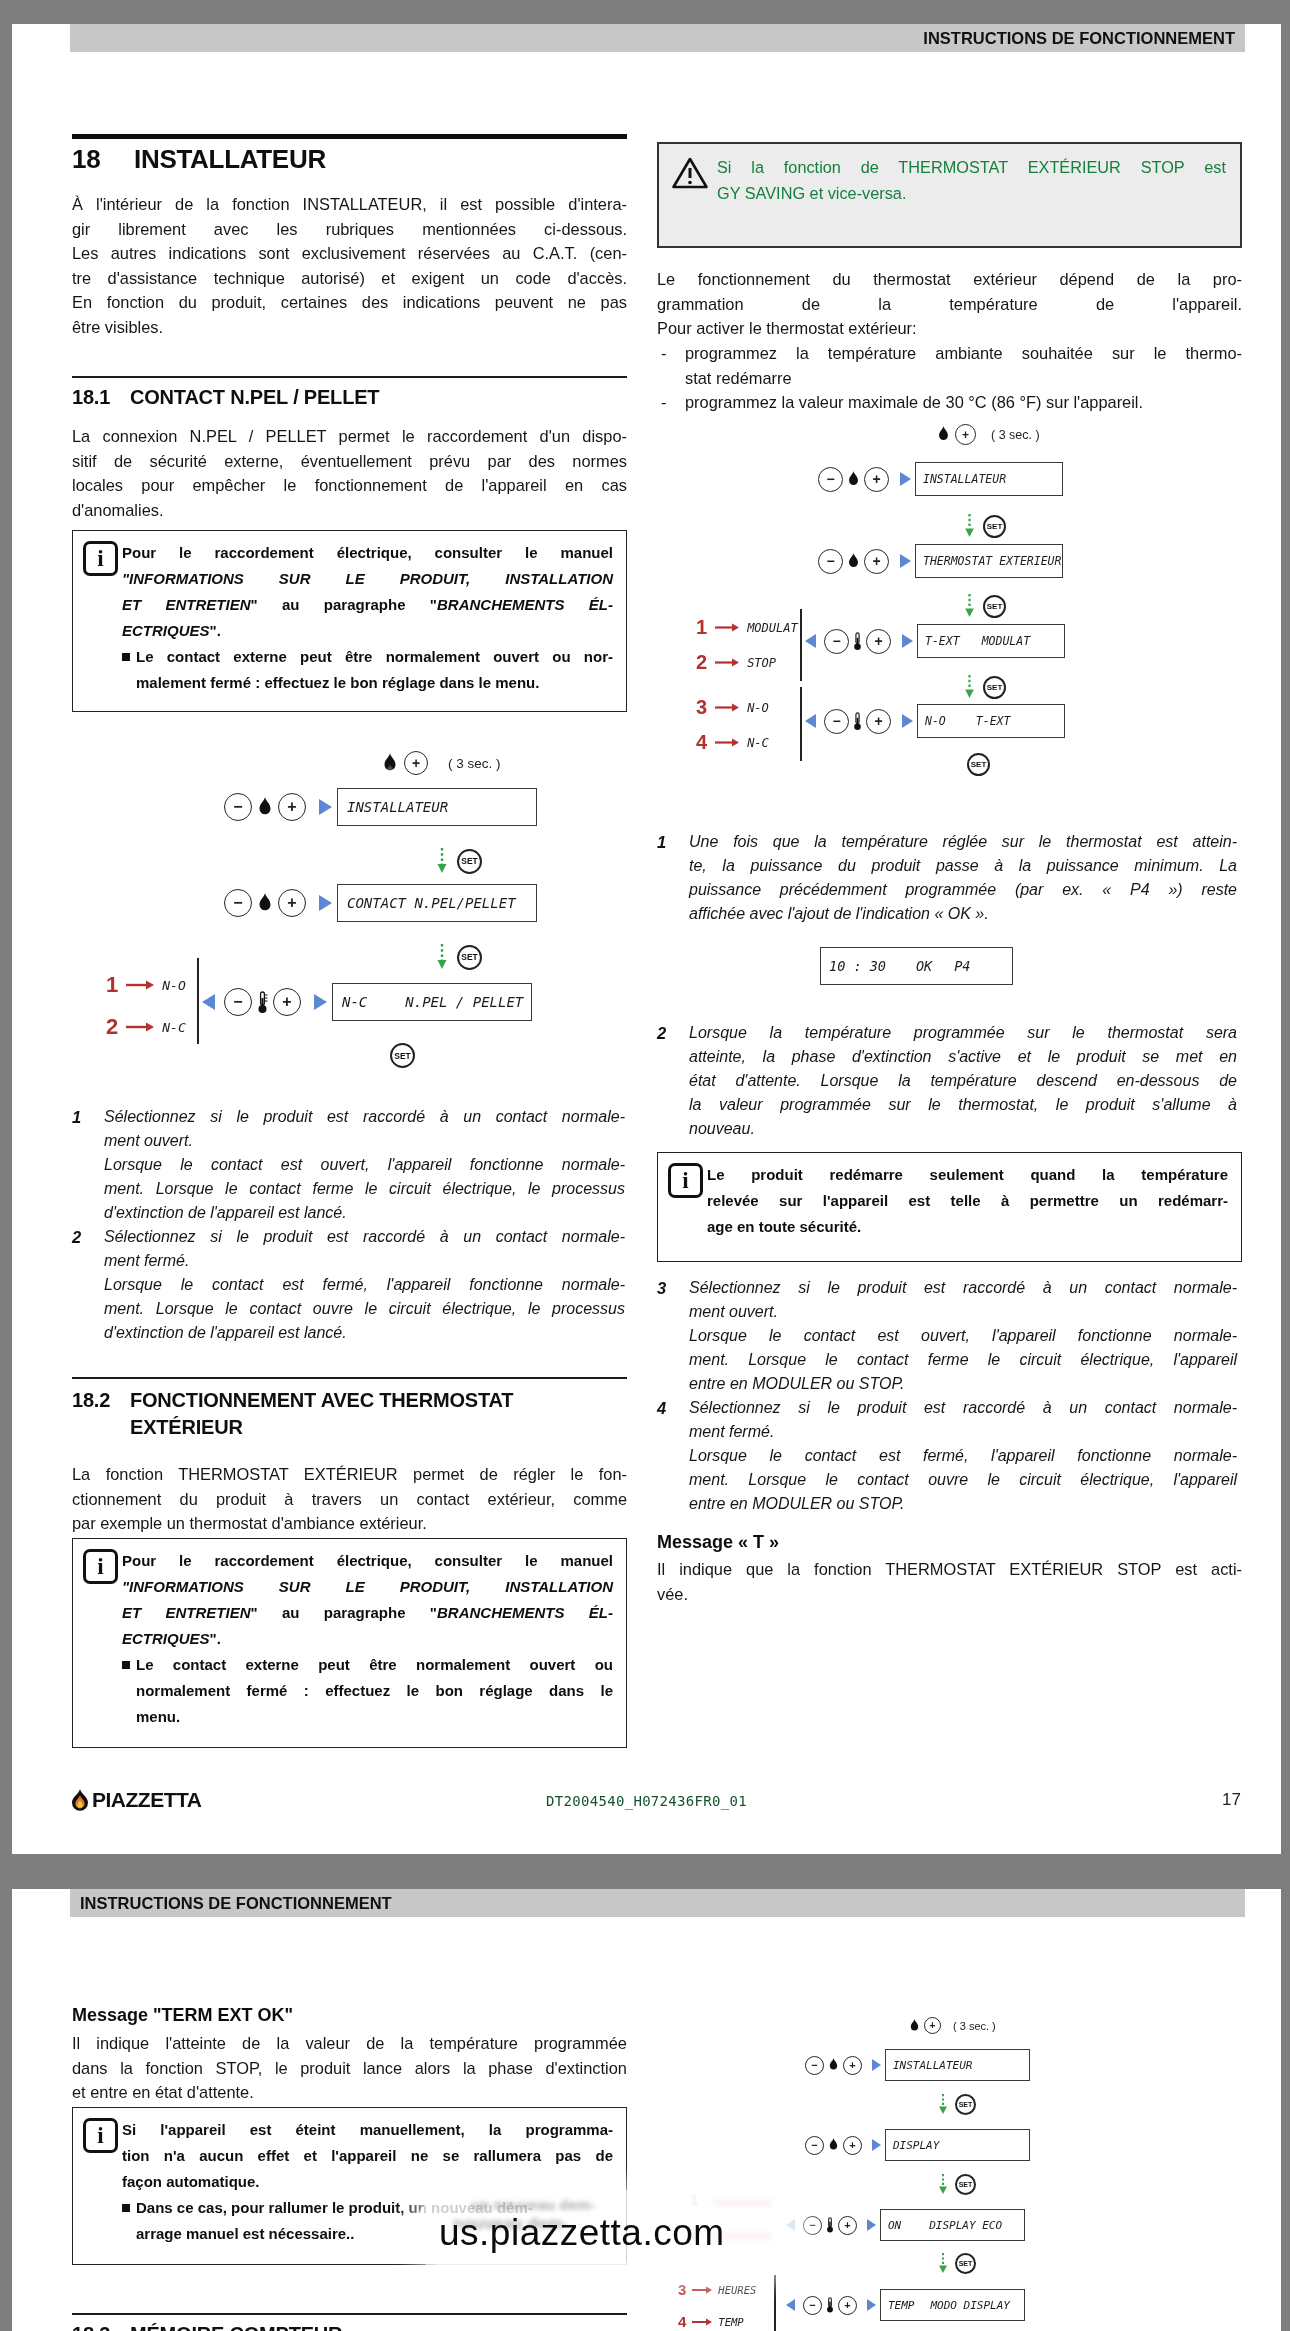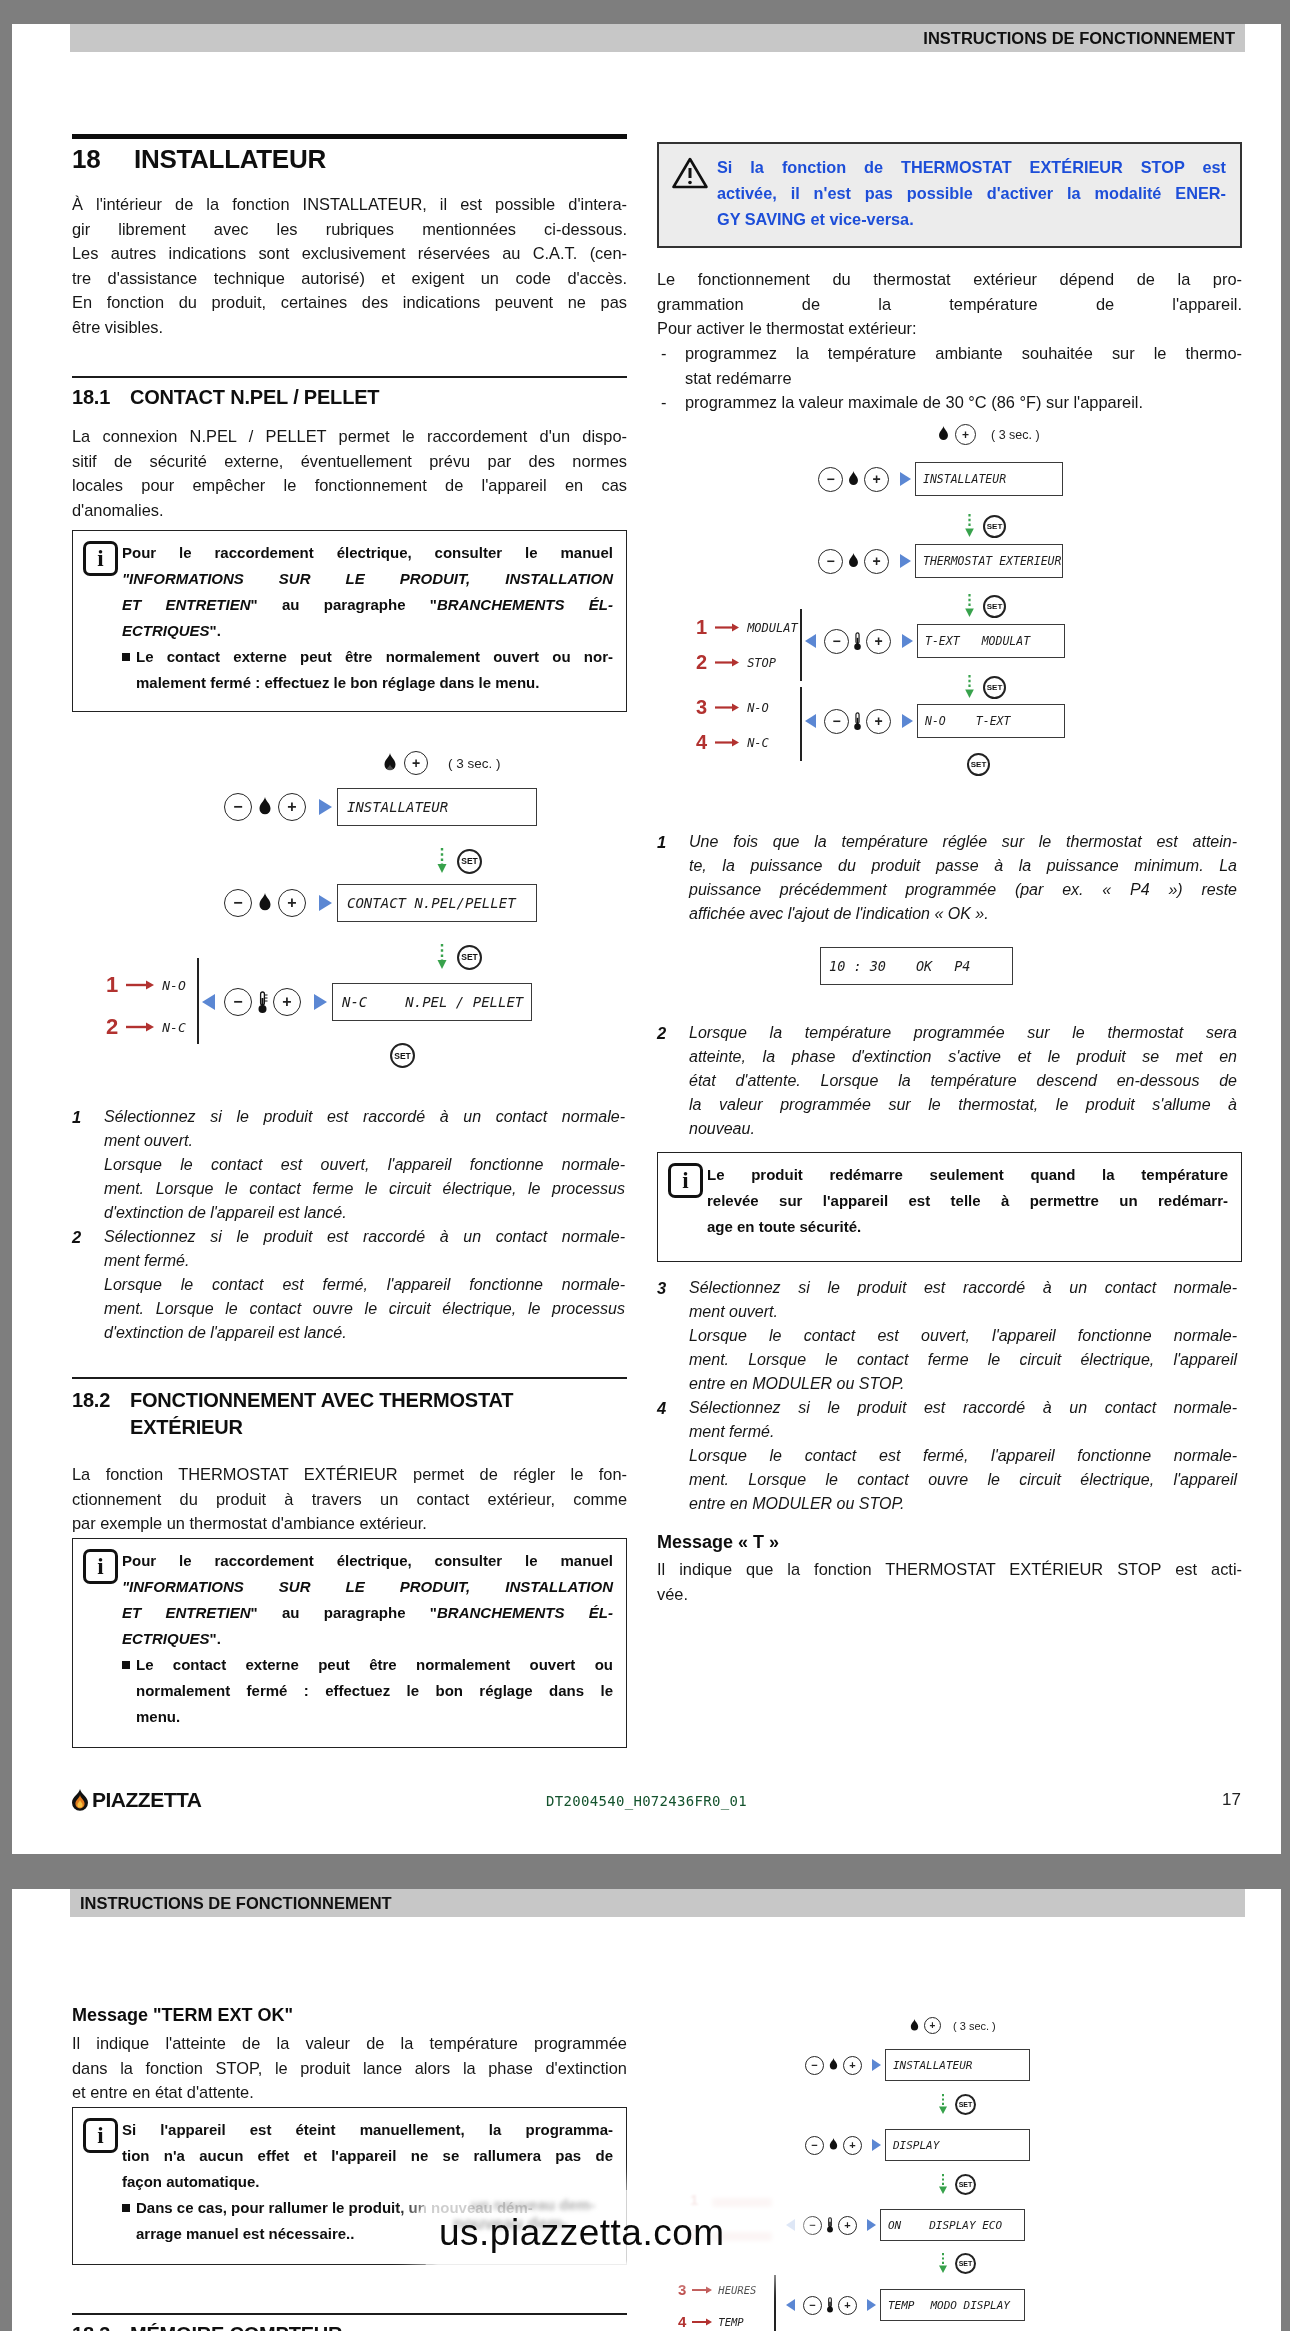--- a/index.html
+++ b/index.html
@@ -23,21 +23,21 @@
   .item{position:absolute;}
   .item .inum{position:absolute;left:0;top:0;font-weight:bold;font-style:italic;font-size:16.5px;line-height:24px;color:#111;}
   .item .ilines{margin-left:32px;width:521px;font-style:italic;font-size:16px;line-height:24px;color:#161616;}
   .item.rcol .ilines{width:548px;}
   .ibox{position:absolute;border:1.8px solid #222;background:#fff;box-sizing:border-box;}
   .iicon{position:absolute;left:10px;top:10px;width:29px;height:29px;border:3px solid #111;border-radius:7px;display:flex;align-items:center;justify-content:center;font-family:"Liberation Serif",serif;font-weight:bold;font-size:23px;color:#111;}
   .itext{position:absolute;left:49px;top:9px;right:13px;font-weight:bold;font-size:15px;line-height:26px;color:#0e0e0e;}
   .itext .ln{position:relative;}
   .bmark{position:absolute;left:-14px;top:9px;width:8px;height:8px;background:#111;}
   .wbox{position:absolute;border:2px solid #333;background:#ececec;box-sizing:border-box;}
-  .wtext{position:absolute;left:58px;top:10px;right:14px;font-weight:bold;font-size:16.3px;line-height:26px;color:#1d4ed8;}
+  .wtext{position:absolute;left:58px;top:10px;right:14px;font-weight:normal;font-size:16.3px;line-height:26px;color:#15803d;}
   .dgrow{position:absolute;display:flex;align-items:center;}
   .cbtn{border:1.7px solid #262626;border-radius:50%;background:#fff;display:flex;align-items:center;justify-content:center;font-weight:bold;color:#222;box-sizing:border-box;flex:0 0 auto;}
   .lcd{border:1.8px solid #3a3a3a;background:#fff;display:flex;align-items:center;font-family:"DejaVu Sans Mono",monospace;font-style:italic;color:#1d1d1d;box-sizing:border-box;flex:0 0 auto;}
   .tri-r{width:0;height:0;flex:0 0 auto;}
   .tri-l{width:0;height:0;flex:0 0 auto;}
   .setc{border-radius:50%;border:2px solid #222;background:#fff;display:flex;align-items:center;justify-content:center;font-weight:bold;color:#111;box-sizing:border-box;flex:0 0 auto;}
   .setconn{position:absolute;display:flex;align-items:center;gap:9px;}
   .opt{position:absolute;display:flex;align-items:center;gap:8px;}
   .opt .onum{font-weight:bold;color:#b23230;}
   .opt .olbl{font-family:"DejaVu Sans Mono",monospace;font-style:italic;color:#222;}
@@ -297,21 +297,20 @@
   <div class="wbox" style="left:645px;top:118px;width:585px;height:106px;">
     <span style="position:absolute;left:12px;top:12px;">
       <svg width="38" height="34" viewBox="0 0 38 34">
           <path d="M19 3 L35.5 31 L2.5 31 Z" fill="none" stroke="#111" stroke-width="2.6" stroke-linejoin="round"></path>
           <line x1="19" y1="12" x2="19" y2="22" stroke="#111" stroke-width="3"></line>
           <circle cx="19" cy="26.5" r="1.8" fill="#111"></circle>
         </svg>
     </span>
     <div class="wtext">
       <div class="ln j">Si la fonction de THERMOSTAT EXTÉRIEUR STOP est</div>
-      <div class="ln j">activée, il n'est pas possible d'activer la modalité ENER-</div>
       <div class="ln">GY SAVING et vice-versa.</div>
     </div>
   </div>
 
   <div class="txt" style="left:645px;top:243px;width:585px;">
     <div class="ln j">Le fonctionnement du thermostat extérieur dépend de la pro-</div>
     <div class="ln j">grammation de la température de l'appareil.</div>
     <div class="ln">Pour activer le thermostat extérieur:</div>
   </div>
   <div class="txt" style="left:645px;top:317px;width:585px;">

